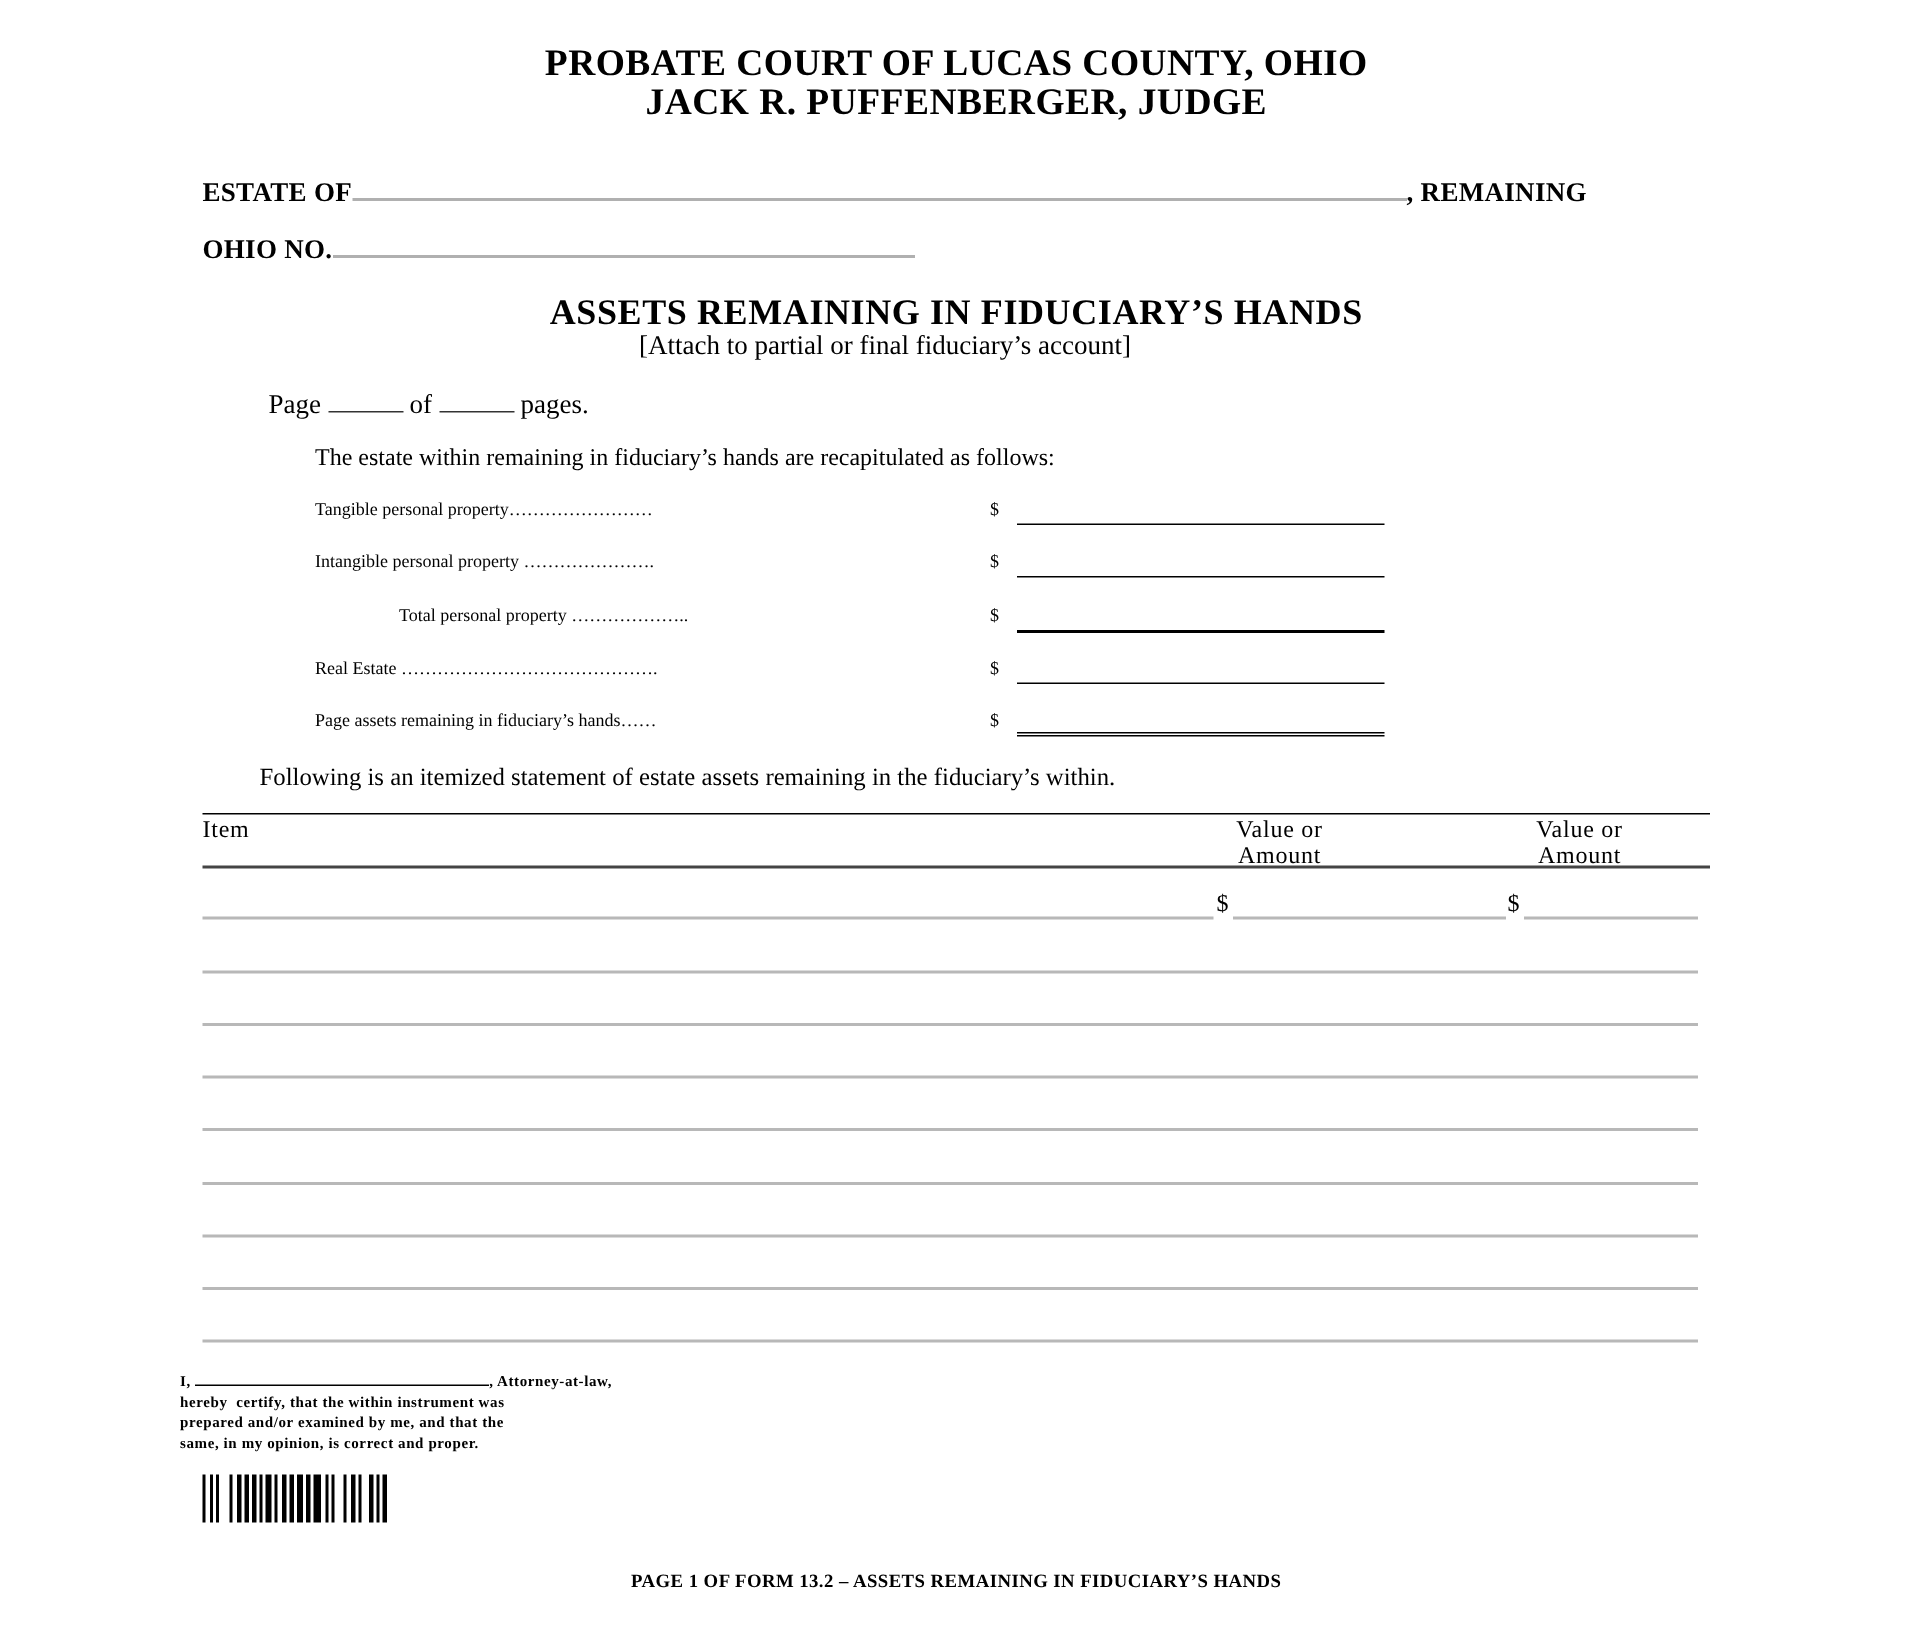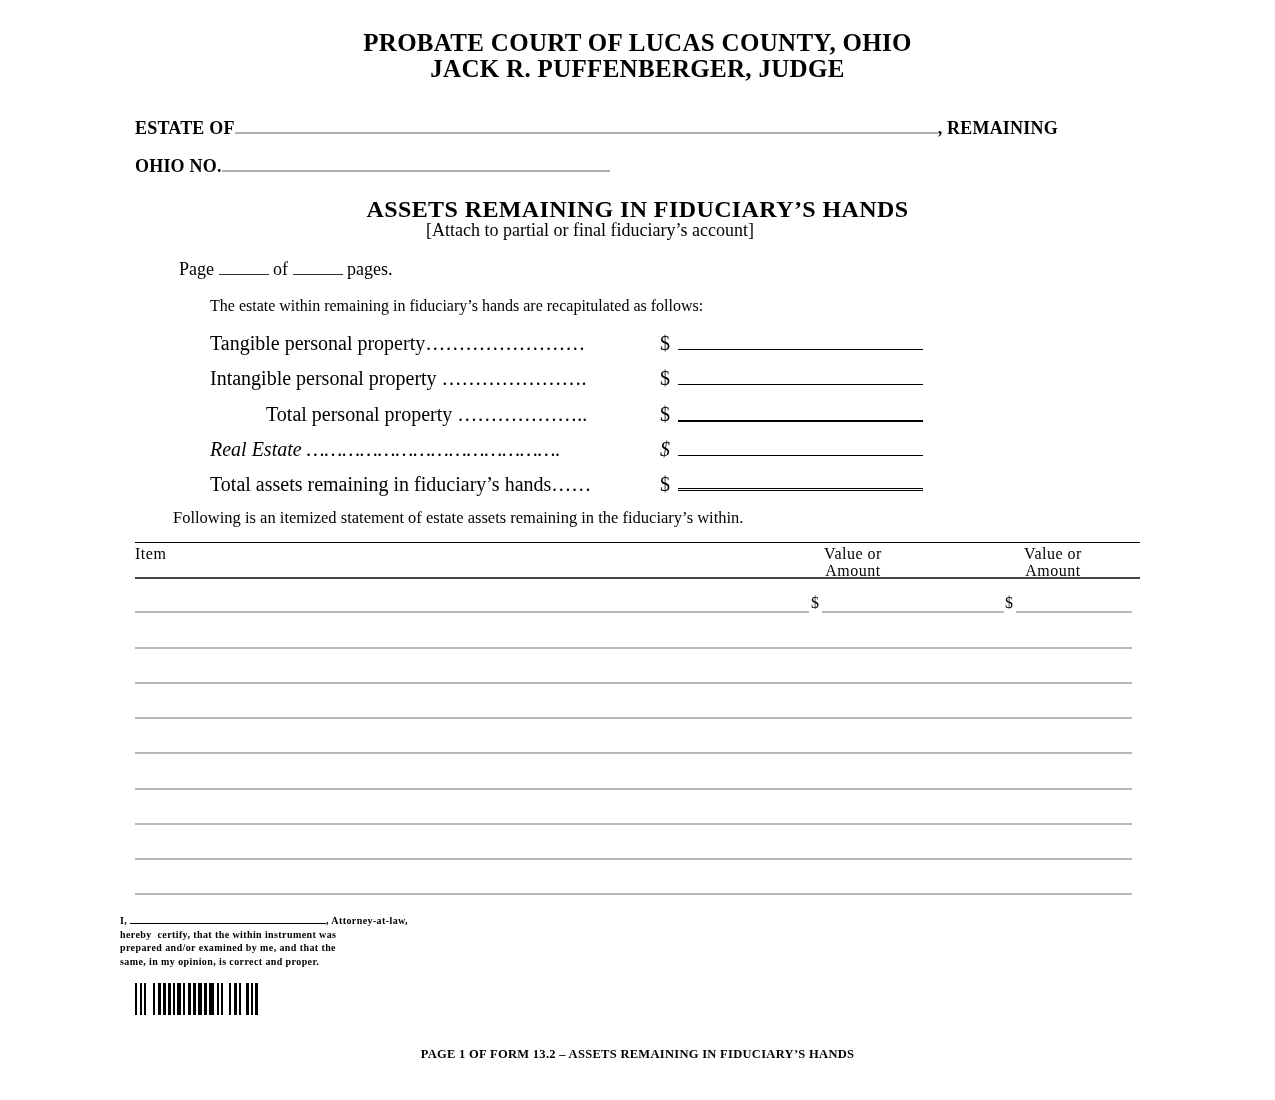--- a/index.html
+++ b/index.html
@@ -22,21 +22,21 @@
       vertical-align: baseline;
     }
     .form-title {
       left: 0; width: 1275px; top: 196px; text-align: center;
       font-weight: bold; font-size: 24px; letter-spacing: 0.4px;
     }
     .form-subtitle {
       left: 0; width: 1180px; top: 220px; text-align: center; font-size: 18px;
     }
     .body-text { font-size: 17px; }
-    .recap-row { position: absolute; left: 210px; width: 720px; height: 22px; font-size: 20px; }
+    .recap-row { position: absolute; left: 210px; width: 720px; height: 22px; font-size: 12px; }
     .recap-row .lbl { position: absolute; left: 0; top: 0; white-space: nowrap; }
     .recap-row .dollar { position: absolute; left: 450px; top: 0; }
     .recap-row .line {
       position: absolute; left: 468px; top: 17px; width: 245px; border-bottom: 1px solid #000;
     }
     .recap-row .line.double {
       border-bottom: 3px double #000; top: 15px;
     }
     .table-rule-top {
       left: 135px; width: 1005px; top: 542px; border-top: 1.5px solid #000;
@@ -97,27 +97,27 @@
 <div class="recap-row" style="top:367px;">
   <span class="lbl">Intangible personal property ………………….</span>
   <span class="dollar">$</span>
   <span class="line"></span>
 </div>
 <div class="recap-row" style="top:403px;">
   <span class="lbl" style="left:56px;">Total personal property ………………..</span>
   <span class="dollar">$</span>
   <span class="line" style="border-bottom-width:2px;"></span>
 </div>
-<div class="recap-row" style="top:438px;font-style:italic;">
+<div class="recap-row" style="top:438px;">
   <span class="lbl">Real Estate …………………………………….</span>
   <span class="dollar">$</span>
   <span class="line"></span>
 </div>
 <div class="recap-row" style="top:473px;">
-  <span class="lbl">Total assets remaining in fiduciary’s hands……</span>
+  <span class="lbl">Page assets remaining in fiduciary’s hands……</span>
   <span class="dollar">$</span>
   <span class="line double"></span>
 </div>
 
 <div class="abs" style="left:173px; top:508px; font-size:16.5px; white-space:nowrap;">Following is an itemized statement of estate assets remaining in the fiduciary’s within.</div>
 
 <div class="abs table-rule-top"></div>
 <div class="abs th" style="left:135px; top:545px;">
   <div>Item</div>
 </div>

